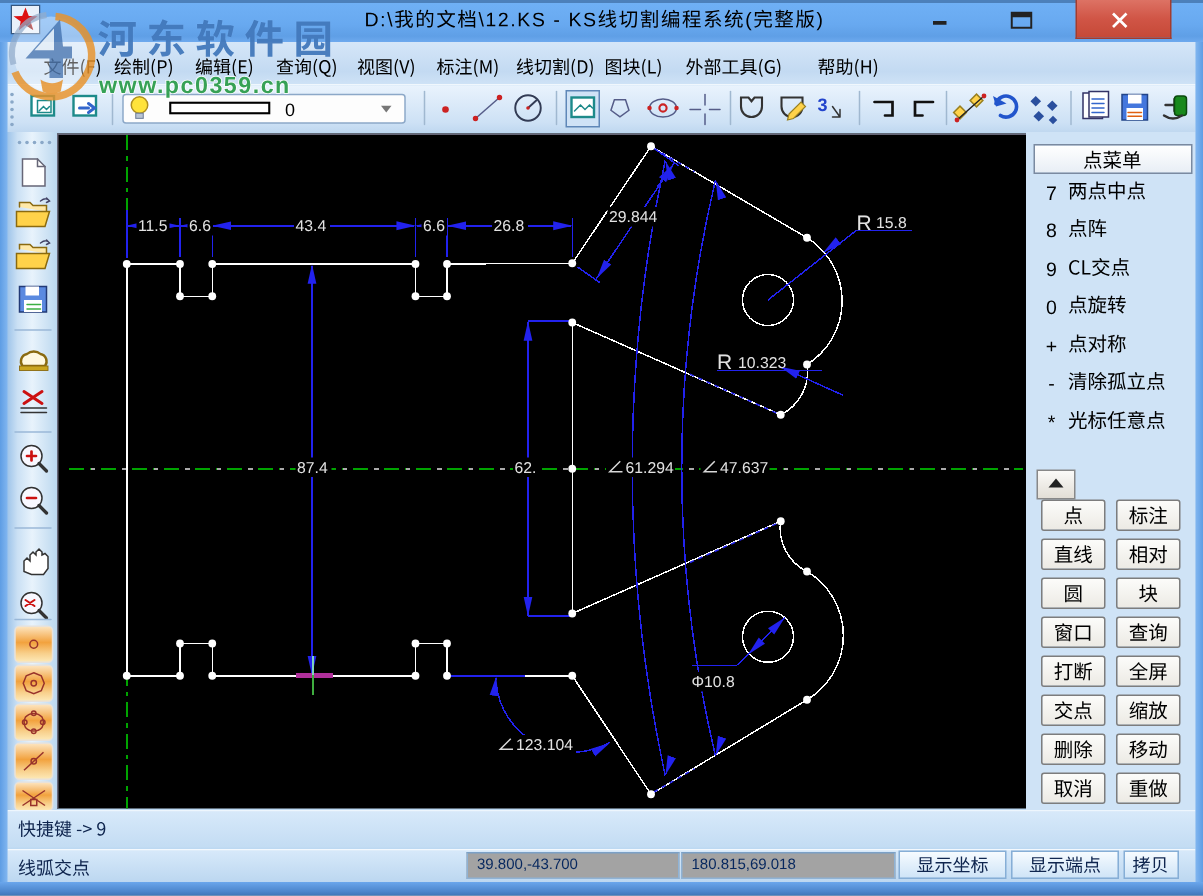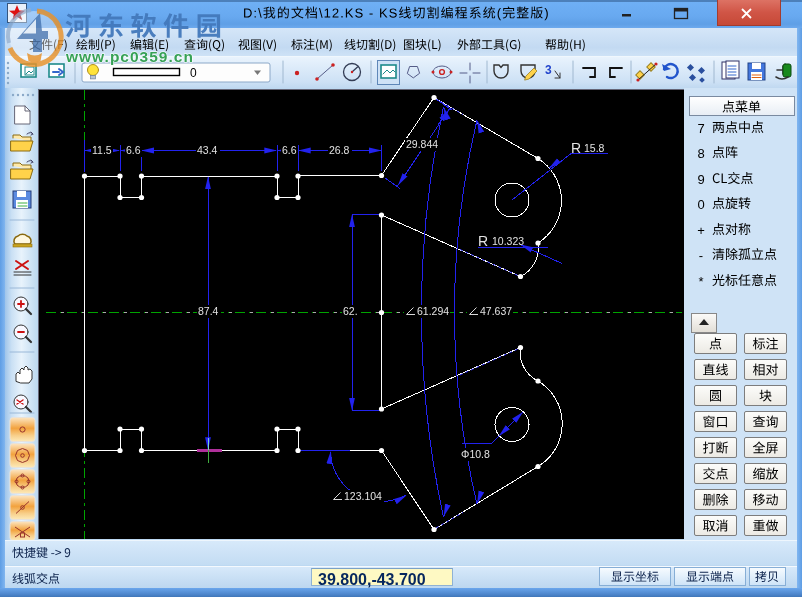--- a/index.html
+++ b/index.html
@@ -21,21 +21,21 @@
 
 #rightpanel{left:684px;top:88px;width:113px;height:452px;background:#cfe3f6;}
 #ptitle{left:689px;top:96px;width:106px;height:20px;background:linear-gradient(#ffffff,#e8eef5);border:1px solid #7a8aa0;text-align:center;font-size:13px;line-height:18px;color:#000;}
 .pitem{position:absolute;left:686px;width:110px;height:25px;font-size:13px;color:#000;}
 .pkey{position:absolute;left:8px;width:14px;text-align:center;}
 #upbtn{left:691px;top:313px;width:26px;height:20px;background:linear-gradient(#fbfaf8,#e2ded6);border:1px solid #888;text-align:center;font-size:9px;line-height:18px;color:#111;}
 .gbtn{position:absolute;width:43px;height:21px;background:linear-gradient(#fcfcfa,#eceae4);border:1px solid #7d7d7d;border-radius:2px;text-align:center;font-size:13px;line-height:19px;color:#000;}
 
 #stat1{left:5px;top:540px;width:792px;height:25px;background:linear-gradient(#d7e9fa,#c3dcf3);border-top:1px solid #eef6fd;}
 #stat2{left:5px;top:566px;width:792px;height:22px;background:linear-gradient(#d7e9fa,#bcd7f0);border-top:1px solid #f4f9fe;}
-.sfield{position:absolute;top:2px;height:18px;background:#fef9c3;border:1px solid #8fb2d4;border-top-color:#7ba0c6;font-size:16px;color:#06275e;padding:2px 0 0 6px;font-weight:bold;}
+.sfield{position:absolute;top:2px;height:18px;background:#a3a3a3;border:1px solid #8fb2d4;border-top-color:#7ba0c6;font-size:10px;color:#06275e;padding:2px 0 0 6px;}
 .sbtn{position:absolute;top:1px;height:19px;background:linear-gradient(#f6fbff,#cfe4f7);border:1px solid #86aed6;text-align:center;font-size:12px;color:#06275e;padding-top:2px;}
 
 #lframe{left:0;top:28px;width:5px;height:560px;background:linear-gradient(90deg,#5e9de4,#81b6f0);}
 #rframe{left:797px;top:28px;width:5px;height:560px;background:linear-gradient(90deg,#81b6f0,#5e9de4);}
 #bframe{left:0;top:588px;width:802px;height:9px;background:linear-gradient(#6aa6ec,#4d86cc 70%,#4076b8);}
 </style>
 </head>
 <body>
 <div id="win">
   <div id="titlebar" class="abs"></div>
@@ -672,20 +672,21 @@
     <div class="gbtn" style="left:744px;top:463px;"></div>
   <div class="gbtn" style="left:694px;top:489px;"></div>
     <div class="gbtn" style="left:744px;top:489px;"></div>
   <div class="gbtn" style="left:694px;top:515px;"></div>
     <div class="gbtn" style="left:744px;top:515px;"></div>
 
   <div id="stat1" class="abs"></div>
   <div id="stat2" class="abs"></div>
 
   <div class="sfield" style="left:311px;top:568px;width:142px;">39.800,-43.700</div>
+  <div class="sfield" style="left:454px;top:568px;width:143px;">180.815,69.018</div>
   <div class="sbtn" style="left:599px;top:567px;width:72px;"></div>
   <div class="sbtn" style="left:674px;top:567px;width:72px;"></div>
   <div class="sbtn" style="left:749px;top:567px;width:37px;"></div>
 
   <svg class="abs" style="left:0;top:540px" width="802" height="50" viewBox="0 0 802 50">
       <g transform="translate(12.0,17.0)" fill="#10264f">
         <path transform="translate(0.0,0) scale(0.012000,-0.012000)" d="M170 840V-79H245V840ZM80 647C73 566 55 456 28 390L87 369C114 442 132 558 137 639ZM247 656C277 596 309 517 321 469L377 497C365 544 331 621 300 679ZM805 381H650C654 424 655 466 655 507V610H805ZM580 840V681H384V610H580V507C580 467 579 424 575 381H330V308H565C539 185 473 62 297 -26C314 -40 340 -68 350 -84C518 9 594 133 628 260C686 103 779 -21 920 -83C931 -61 956 -29 974 -13C834 38 738 160 684 308H965V381H879V681H655V840Z"></path>
         <path transform="translate(12.0,0) scale(0.012000,-0.012000)" d="M415 266C397 135 355 27 276 -41C293 -51 322 -72 334 -84C378 -42 413 13 439 78C509 -40 614 -71 769 -71H945C947 -53 958 -21 968 -5C933 -6 796 -6 772 -6C739 -6 708 -4 679 0V134H906V195H679V283H897V425H968V487H897V622H679V689H944V751H679V840H608V751H360V689H608V622H404V562H608V487H346V425H608V342H404V283H608V16C545 39 497 82 465 158C473 189 480 222 485 257ZM827 425V342H679V425ZM827 487H679V562H827ZM167 839V638H42V568H167V363L28 321L47 249L167 288V7C167 -7 162 -11 150 -11C138 -12 99 -12 56 -10C65 -31 75 -62 77 -80C141 -81 179 -78 203 -66C228 -55 237 -34 237 7V311L347 347L336 416L237 385V568H345V638H237V839Z"></path>
         <path transform="translate(24.0,0) scale(0.012000,-0.012000)" d="M51 346V278H165V83C165 36 132 1 115 -12C128 -25 148 -52 156 -68C170 -49 194 -31 350 78C342 90 332 116 327 135L229 69V278H340V346H229V482H330V548H92C116 581 138 618 158 659H334V728H188C201 760 213 793 222 826L156 843C129 742 82 645 26 580C40 566 62 534 70 520L89 544V482H165V346ZM578 761V706H697V626H553V568H697V487H578V431H697V355H575V296H697V214H550V155H697V32H757V155H942V214H757V296H920V355H757V431H904V568H965V626H904V761H757V837H697V761ZM757 568H848V487H757ZM757 626V706H848V626ZM367 408C367 413 374 419 382 425H488C480 344 467 273 449 212C434 247 420 287 409 334L358 313C376 243 398 185 423 138C390 60 345 4 289 -32C302 -46 318 -69 327 -85C383 -46 428 6 463 76C552 -39 673 -66 811 -66H942C946 -48 955 -18 965 -1C932 -2 839 -2 815 -2C689 -2 572 23 490 139C522 229 543 342 552 485L515 490L504 489H441C483 566 525 665 559 764L517 792L497 782H353V712H473C444 626 406 546 392 522C376 491 353 464 336 460C346 447 361 421 367 408Z"></path>
         <path transform="translate(38.7,0) scale(0.012000,-0.012000)" d="M46 245H302V315H46Z"></path>

